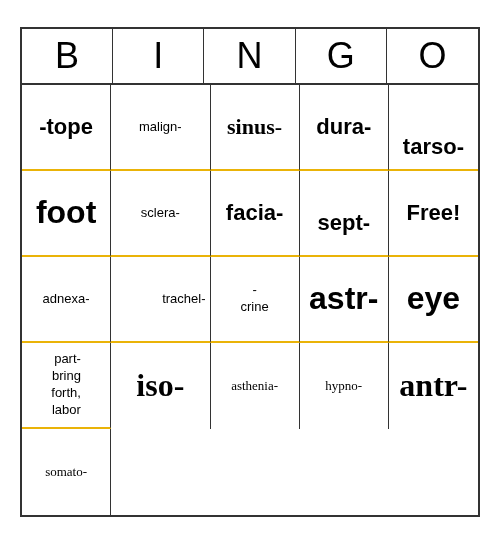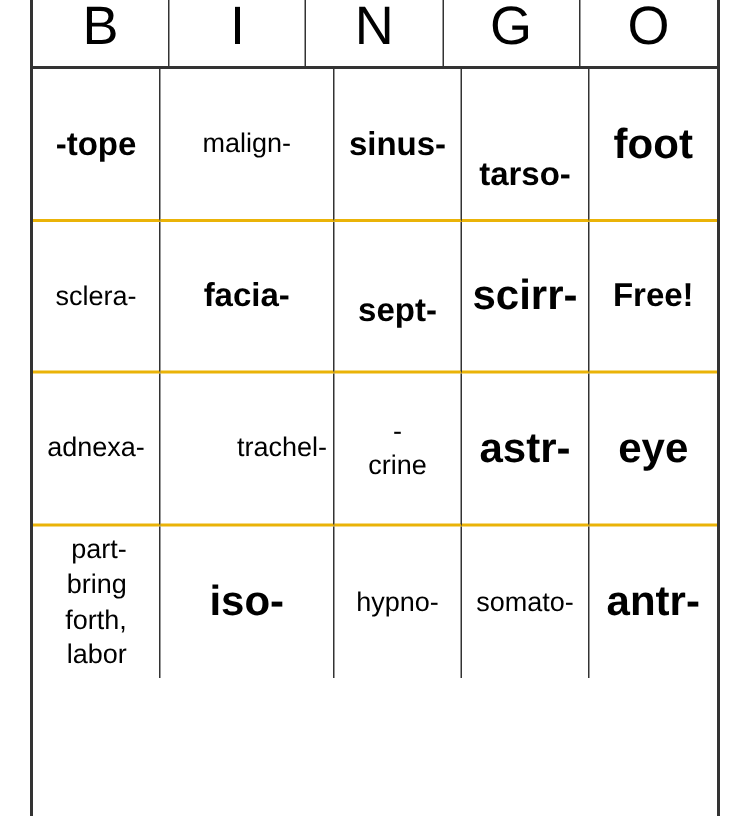--- a/index.html
+++ b/index.html
@@ -44,35 +44,36 @@
       justify-content: center;
       text-align: center;
       padding: 4px;
       min-height: 86px;
     }
     .cell:nth-child(5n) {
       border-right: none;
     }
     .cell:nth-last-child(-n+5) {
       border-bottom: none;
+      font-family: Liberation Serif, serif;
     }
     .cell-text {
       font-size: 14px;
       line-height: 1.3;
     }
     .cell-text.large {
-      font-size: 28px;
+      font-size: 32px;
       font-weight: bold;
     }
     .cell-text.medium {
       font-size: 22px;
       font-weight: bold;
     }
     .cell-text.small {
-      font-size: 18px;
+      font-size: 13px;
     }
   </style>
 </head>
 <body>
 
 <div class="bingo-card">
   <div class="bingo-header">
   <div class="header-cell">B</div>
       <div class="header-cell">I</div>
       <div class="header-cell">N</div>
@@ -80,39 +81,39 @@
       <div class="header-cell">O</div>
     </div>
   <div class="bingo-grid">
   <div class="cell">
         <span class="cell-text medium" style="white-space: pre-line;">-tope</span>
       </div>
       <div class="cell">
         <span class="cell-text small" style="white-space: pre-line;">malign-</span>
       </div>
       <div class="cell">
-        <span class="cell-text medium" style="white-space: pre-line;">sinus-</span>
+        <span class="cell-text medium" style="white-space: pre-line; font-family: Liberation Serif, serif;">sinus-</span>
+      </div>
+      <div class="cell">
+        <span class="cell-text medium" style="white-space: pre-line;">dura-</span>
       </div>
       <div class="cell">
         <span class="cell-text medium" style="white-space: pre-line; margin-top: 40px;">tarso-</span>
       </div>
       <div class="cell">
         <span class="cell-text large" style="white-space: pre-line;">foot</span>
       </div>
       <div class="cell">
         <span class="cell-text small" style="white-space: pre-line;">sclera-</span>
       </div>
       <div class="cell">
         <span class="cell-text medium" style="white-space: pre-line;">facia-</span>
       </div>
       <div class="cell">
         <span class="cell-text medium" style="white-space: pre-line; margin-top: 20px;">sept-</span>
-      </div>
-      <div class="cell">
-        <span class="cell-text large" style="white-space: pre-line;">scirr-</span>
       </div>
       <div class="cell">
         <span class="cell-text medium" style="white-space: pre-line;">Free!</span>
       </div>
       <div class="cell">
         <span class="cell-text small" style="white-space: pre-line;">adnexa-</span>
       </div>
       <div class="cell">
         <span class="cell-text small" style="white-space: pre-line; margin-left: 47px;">trachel-</span>
       </div>
@@ -129,22 +130,25 @@
       <div class="cell">
         <span class="cell-text small" style="white-space: pre-line; text-align: right;">part-
 bring
 forth,
 labor</span>
       </div>
       <div class="cell">
         <span class="cell-text large" style="white-space: pre-line;">iso-</span>
       </div>
       <div class="cell">
+        <span class="cell-text small" style="white-space: pre-line;">asthenia-</span>
+      </div>
+      <div class="cell">
         <span class="cell-text small" style="white-space: pre-line;">hypno-</span>
       </div>
       <div class="cell">
-        <span class="cell-text small" style="white-space: pre-line;">somato-</span>
+        <span class="cell-text large" style="white-space: pre-line;">antr-</span>
       </div>
       <div class="cell">
-        <span class="cell-text large" style="white-space: pre-line;">antr-</span>
+        <span class="cell-text small" style="white-space: pre-line;">somato-</span>
       </div>
     </div>
 </div>
 
 </body></html>

